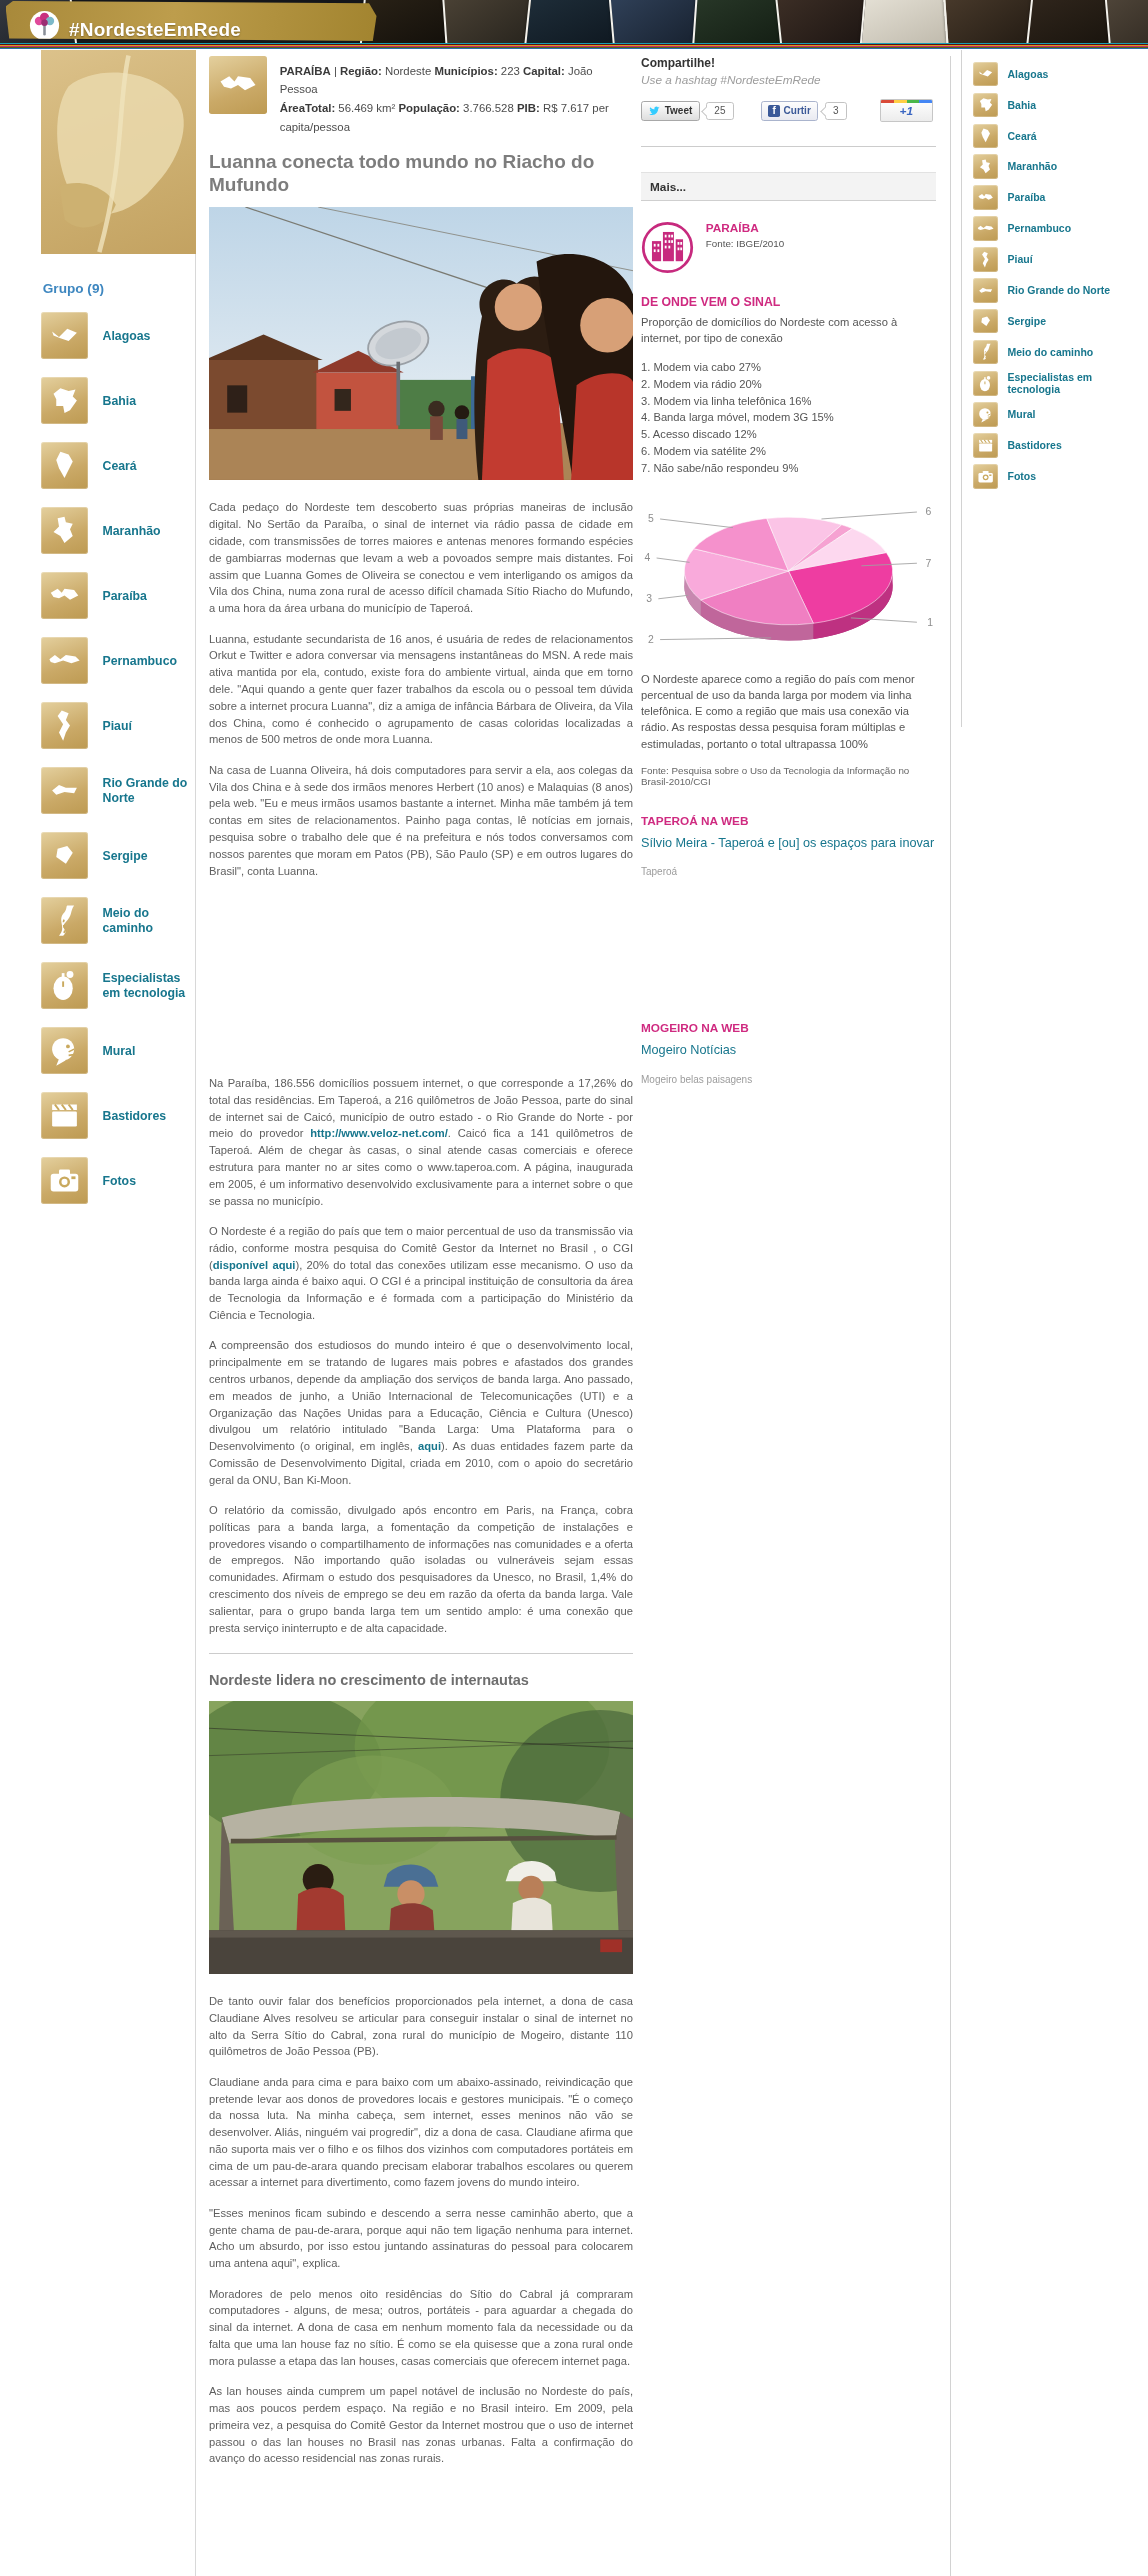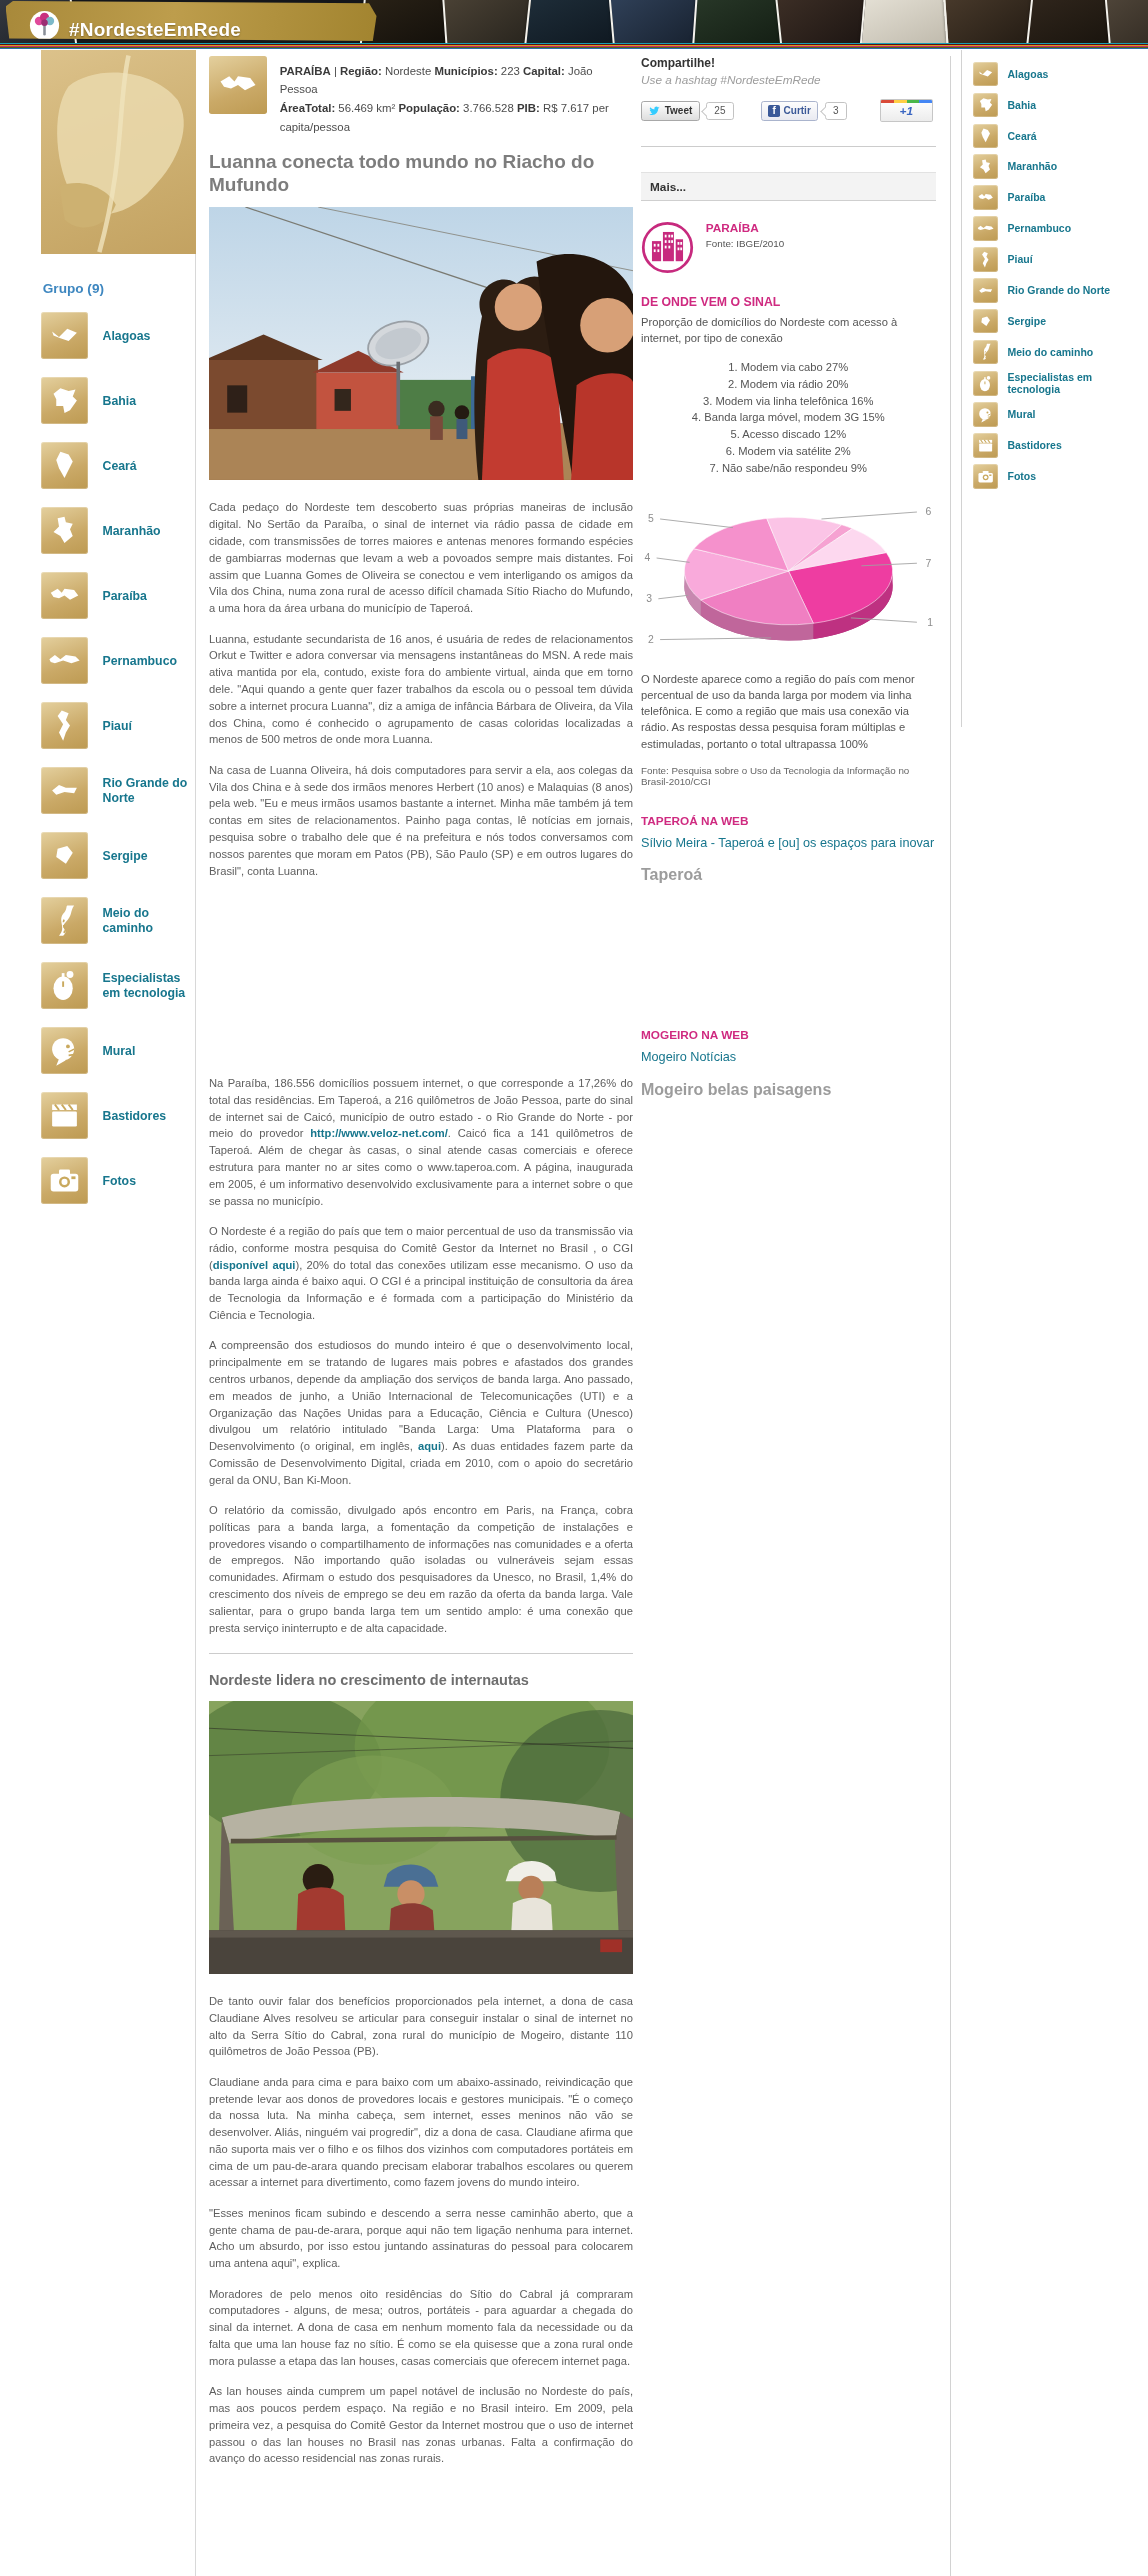--- a/index.html
+++ b/index.html
@@ -91,21 +91,21 @@
   .stats-fonte{font-size:9.8px;color:#555;margin-top:2.7px;}
   .signal-heading{color:#cf2a80;font-weight:bold;font-size:12.3px;margin:1.8px 0 4.5px;}
   .signal-sub{font-size:11.2px;color:#555;line-height:1.45;margin-bottom:12.7px;}
   .signal-line{font-size:11.2px;color:#555;line-height:1.5;}
   .pie-wrap{margin:9px 0 7.3px;}
   .pie-caption{font-size:11.2px;color:#555;line-height:1.45;margin:3.6px 0 12.7px;}
   .pie-fonte{font-size:9.8px;color:#666;margin-bottom:27px;}
   .web-heading{color:#cf2a80;font-weight:bold;font-size:11.8px;margin:0 0 8.2px;}
   .web-link{display:block;color:#17768d;font-weight:normal;font-size:12.7px;text-decoration:none;
             margin-bottom:16.4px;cursor:pointer;}
-  .web-sub{color:#9c9c9c;font-weight:bold;font-size:16px;}
+  .web-sub{color:#9c9c9c;font-weight:normal;font-size:10px;}
   .mogeiro-block{margin-top:144px;}
 
   
   .rightnav{position:absolute;left:961px;top:50px;width:187px;height:677px;
             border-left:0.9px solid #d2d2d2;box-sizing:border-box;padding:11.8px 0 0 11px;}
 </style>
 </head>
 <body>
 
 <div class="page">
@@ -443,21 +443,21 @@
         </svg>
       </span>
       <div>
         <div class="stats-state">PARAÍBA</div>
         <div class="stats-fonte">Fonte: IBGE/2010</div>
       </div>
     </div>
 
     <div class="signal-heading">DE ONDE VEM O SINAL</div>
     <div class="signal-sub">Proporção de domicílios do Nordeste com acesso à internet, por tipo de conexão</div>
-    <div style="margin-bottom:13px;text-align:center;">
+    <div style="margin-bottom:13px;">
         <div class="signal-line">1. Modem via cabo 27%</div>
         <div class="signal-line">2. Modem via rádio 20%</div>
         <div class="signal-line">3. Modem via linha telefônica 16%</div>
         <div class="signal-line">4. Banda larga móvel, modem 3G 15%</div>
         <div class="signal-line">5. Acesso discado 12%</div>
         <div class="signal-line">6. Modem via satélite 2%</div>
         <div class="signal-line">7. Não sabe/não respondeu 9%</div>
       </div>
 
     <div class="pie-wrap">

